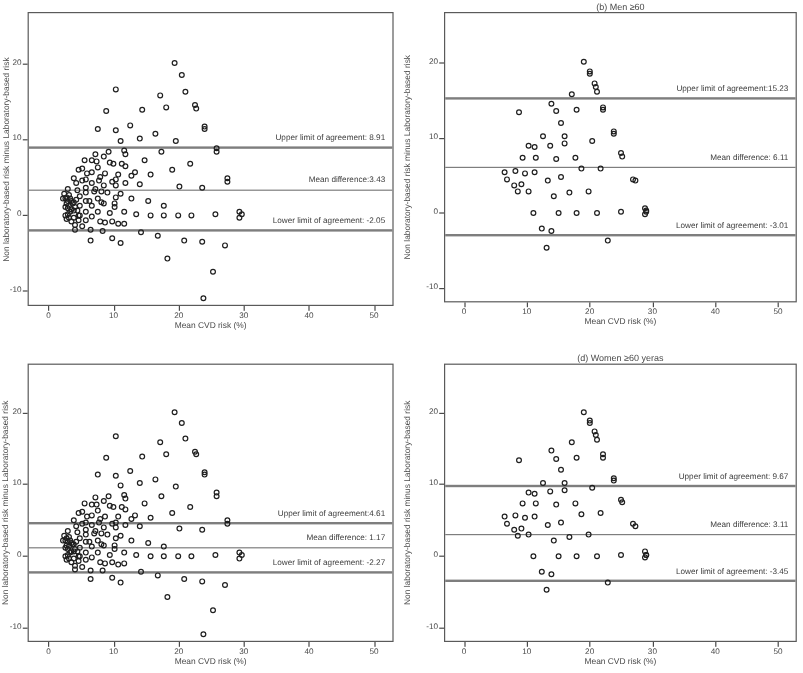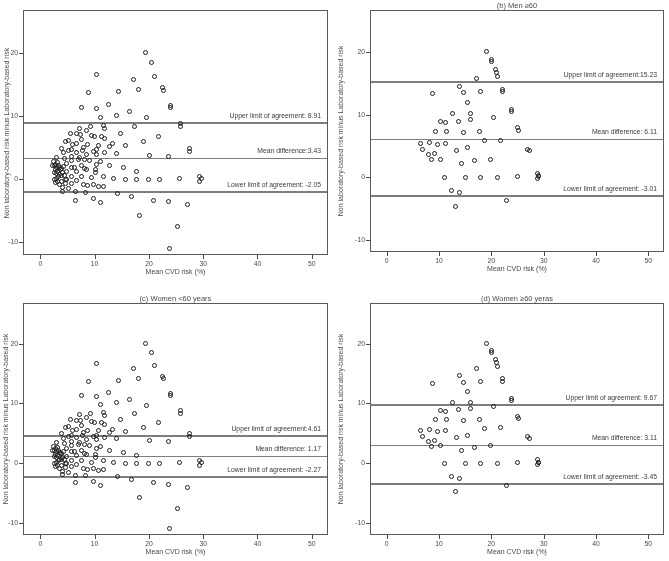--- a/index.html
+++ b/index.html
@@ -319,21 +319,20 @@
       <div class="pt" style="left: 200.948px; top: 173.407px;"></div>
       <div class="pt" style="left: 200.425px; top: 175.902px;"></div>
       <div class="pt" style="left: 201.472px; top: 174.031px;"></div>
       <div class="pt" style="left: 113.585px; top: 188.376px;"></div>
       <div class="pt" style="left: 122.479px; top: 190.247px;"></div>
       <div class="pt" style="left: 169.037px; top: 197.732px;"></div>
       <div class="pt" style="left: 117.77px; top: 203.969px;"></div>
     </div>
 
   <div class="panel" id="panel-2" style="left:0;top:281px;width:335px;height:280px;">
-    <div class="chart-title" style="left: 23px; width: 305px; top: 13px;">(c) Women &lt;60 years</div>
     <div class="ylabel" style="width: 232px; left: -110px; top: 133px;">Non laboratory-based risk minus Laboratory-based risk</div>
     <div class="plot" style="left: 23px; top: 22px; width: 305px; height: 232px;"></div>
     <div class="xlabel" style="left: 23px; width: 305px; top: 267px;">Mean CVD risk  (%)</div>
   <div class="tick-x" style="left: 40.3665px; top: 254px;"></div>
       <div class="tick-label-x" style="left: 30.3665px; top: 259px;">0</div>
       <div class="tick-x" style="left: 94.637px; top: 254px;"></div>
       <div class="tick-label-x" style="left: 84.637px; top: 259px;">10</div>
       <div class="tick-x" style="left: 148.907px; top: 254px;"></div>
       <div class="tick-label-x" style="left: 138.907px; top: 259px;">20</div>
       <div class="tick-x" style="left: 203.178px; top: 254px;"></div>

